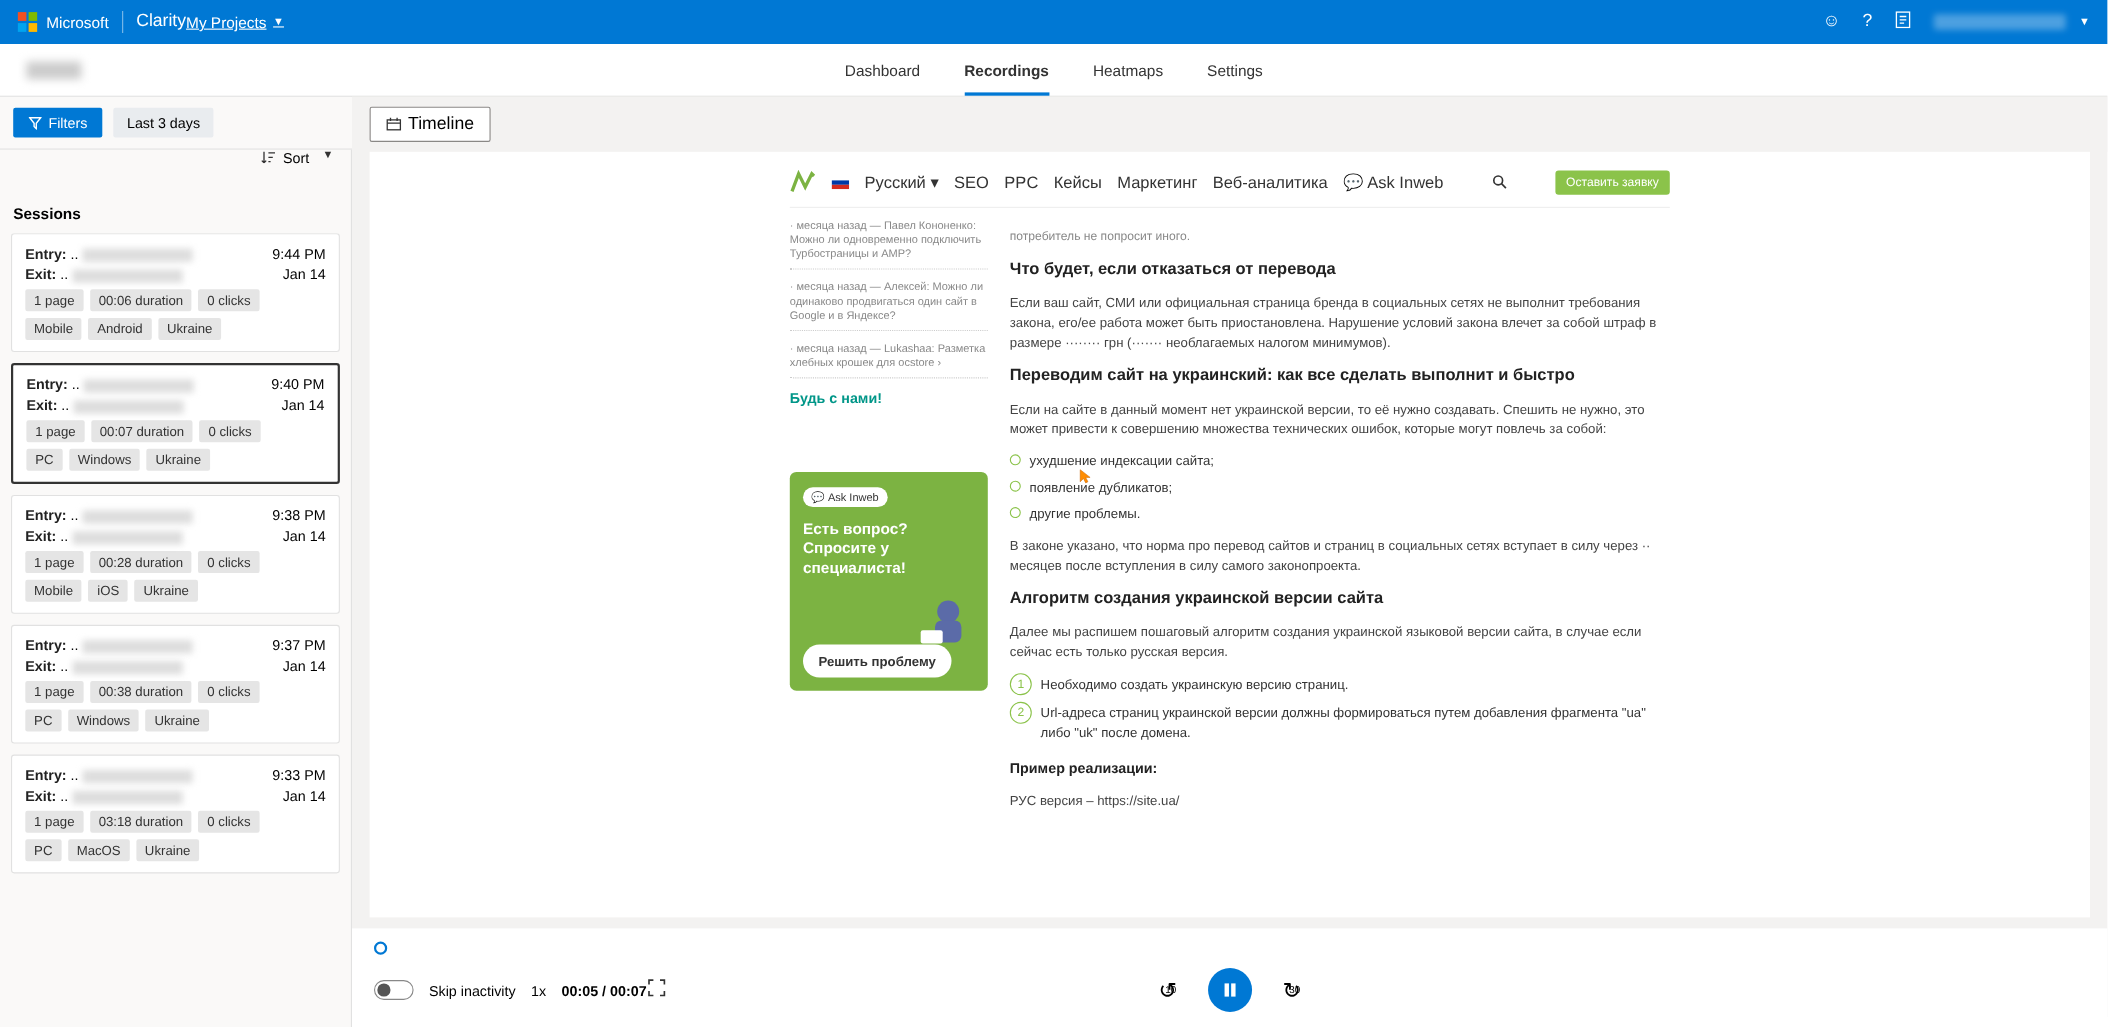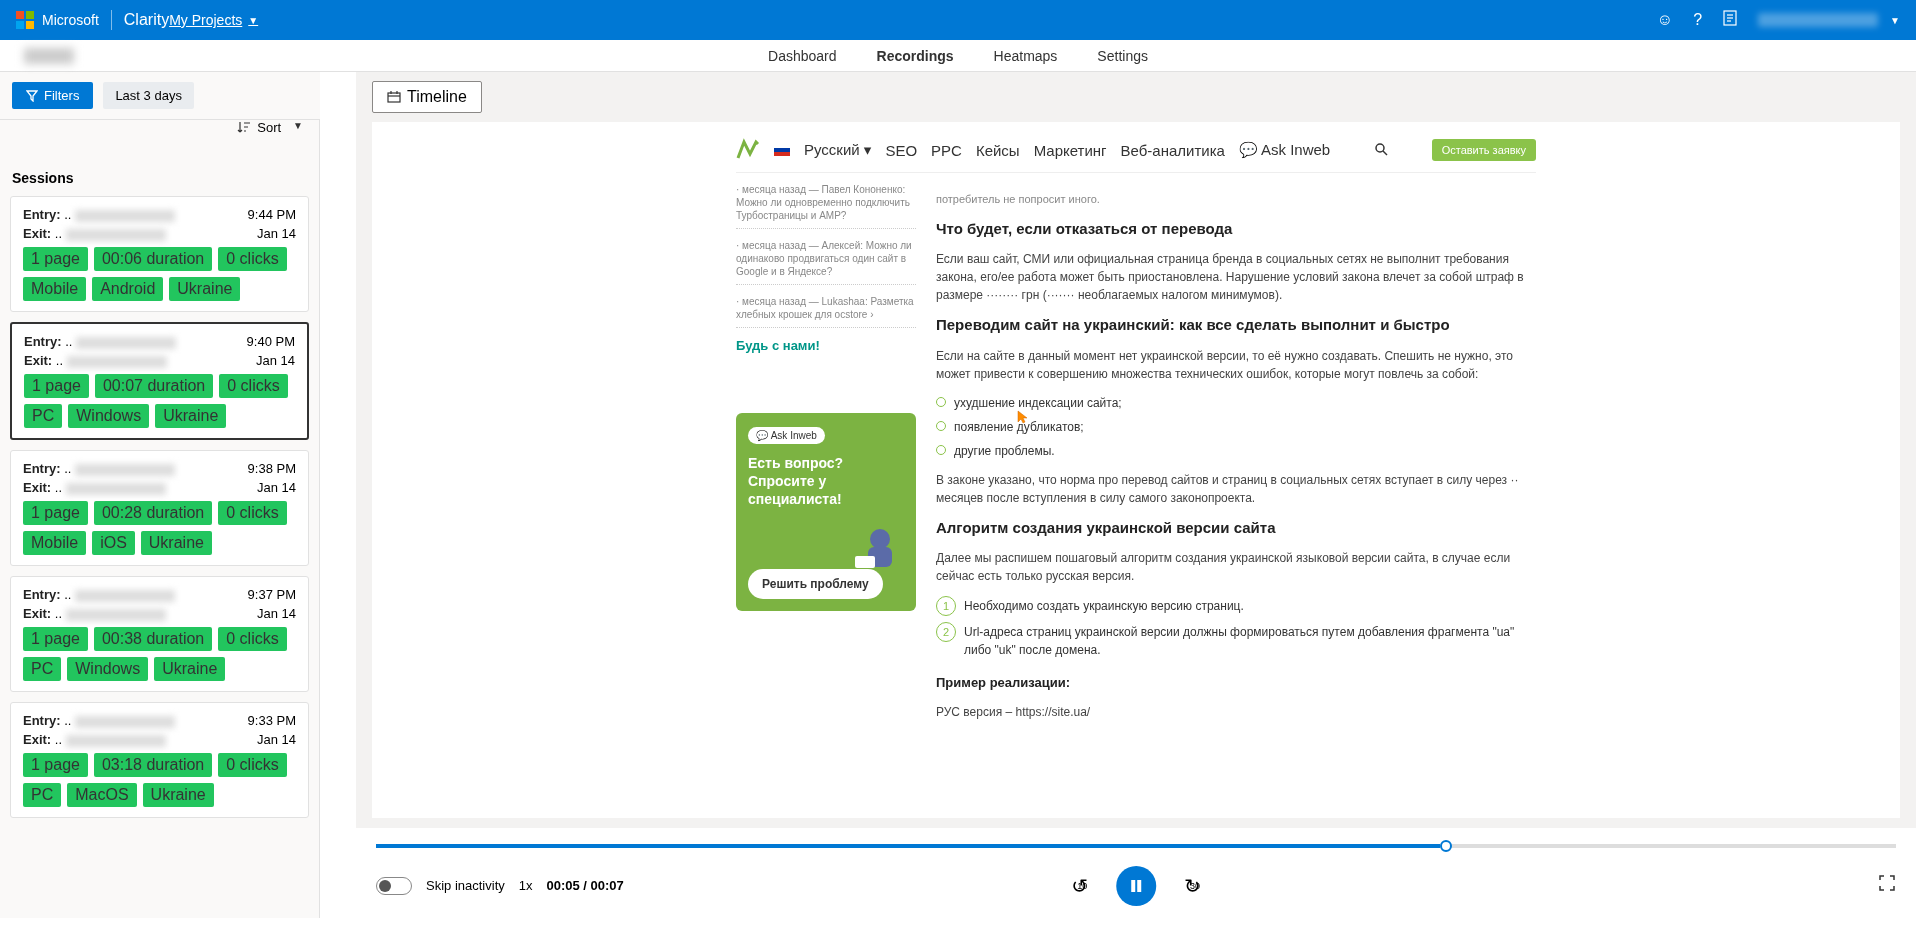--- a/index.html
+++ b/index.html
@@ -12,45 +12,45 @@
 .divider { width: 1px; height: 20px; background: rgba(255,255,255,0.5); margin: 0 12px; }
 .brand { font-size: 16px; font-weight: 400; }
 .projects { font-size: 14px; display: flex; align-items: center; cursor: pointer; text-decoration: underline; }
 .chev { margin-left: 6px; font-size: 10px; }
 .topbar-right { margin-left: auto; display: flex; align-items: center; gap: 20px; }
 .topbar-right .icon-btn { color: #fff; cursor: pointer; font-size: 16px; }
 .user { display: flex; align-items: center; gap: 6px; font-size: 14px; }
 .user .blur { filter: blur(3px); background: rgba(255,255,255,0.3); width: 120px; height: 14px; border-radius: 2px; }
 
 
-.topnav-bar { height: 32px; border-bottom: 1px solid #e1e1e1; display: flex; align-items: center; padding: 0 24px; position: relative; }
+.topnav-bar { height: 48px; border-bottom: 1px solid #e1e1e1; display: flex; align-items: center; padding: 0 24px; position: relative; }
 .project-name { filter: blur(4px); width: 50px; height: 16px; background: #ccc; }
 .tabs { position: absolute; left: 50%; transform: translateX(-50%); display: flex; gap: 40px; }
 .tab { font-size: 14px; color: #333; cursor: pointer; padding: 14px 0; position: relative; }
 .tab.active { font-weight: 600; }
 .tab.active::after { content: ''; position: absolute; bottom: -1px; left: 0; right: 0; height: 3px; background: #0078d4; }
 
 
 .filterbar { height: 48px; display: flex; align-items: center; padding: 0 12px; gap: 10px; border-bottom: 1px solid #e1e1e1; background: #faf9f8; width: 320px; }
 .filterbar .filters-btn { background: #0078d4; color: #fff; border: none; padding: 6px 14px; font-size: 13px; border-radius: 2px; cursor: pointer; display: flex; align-items: center; gap: 6px; }
 .filterbar .chip { background: #e9ecef; padding: 6px 12px; font-size: 13px; border-radius: 2px; cursor: pointer; }
 
 
-.main { display: flex; height: calc(934px - 40px - 48px); gap: 36px; }
+.main { display: flex; height: calc(934px - 40px - 48px); }
 .sidebar { width: 320px; background: #faf9f8; display: flex; flex-direction: column; border-right: 1px solid #e1e1e1; }
 .sortbar { height: 40px; display: flex; align-items: flex-start; justify-content: flex-end; padding: 0 16px; font-size: 13px; gap: 6px; cursor: pointer; }
 .sessions-title { font-weight: 600; font-size: 14px; padding: 10px 12px; }
 .sessions-list { overflow-y: auto; padding: 0 10px 10px; }
 .session-card { background: #fff; border: 1px solid #e1e1e1; border-radius: 3px; padding: 10px 12px; margin-bottom: 10px; cursor: pointer; }
 .session-card.selected { border: 2px solid #333; }
 .s-row { display: flex; justify-content: space-between; font-size: 13px; margin-bottom: 4px; }
 .s-label { font-weight: 600; color: #222; }
 .s-blur { filter: blur(3px); background: #ddd; display: inline-block; width: 100px; height: 12px; margin-left: 4px; vertical-align: middle; }
 .chips { display: flex; flex-wrap: wrap; gap: 6px; margin-top: 6px; }
-.chip2 { background: #22c55e; padding: 3px 8px; font-size: 16px; border-radius: 2px; color: #333; }
+.chip2 { background: #e5e5e5; padding: 3px 8px; font-size: 12px; border-radius: 2px; color: #333; }
 
 
 .player { flex: 1; display: flex; flex-direction: column; background: #f3f2f1; position: relative; }
 .player-top { height: 50px; display: flex; align-items: center; padding: 0 16px; background: #f3f2f1; }
 .timeline-btn { background: #fff; border: 1px solid #8a8886; padding: 6px 14px; font-size: 16px; border-radius: 2px; cursor: pointer; display: flex; align-items: center; gap: 6px; }
 .replay-frame { flex: 1; margin: 0 16px 10px; background: #fff; overflow: hidden; position: relative; }
 
 
 .page { width: 800px; margin: 0 auto; font-size: 12px; color: #333; padding: 10px 0; }
 .page-header { display: flex; align-items: center; gap: 14px; padding: 6px 0 10px; border-bottom: 1px solid #eee; }
@@ -70,21 +70,21 @@
 .rcol p { margin: 8px 0; color: #444; }
 .rcol ul { list-style: none; margin: 6px 0; }
 .rcol ul li { padding: 3px 0; }
 .rcol ul li::before { content: ''; display: inline-block; width: 8px; height: 8px; border: 1px solid #8bc34a; border-radius: 50%; margin-right: 8px; }
 .rcol ol { list-style: none; counter-reset: step; margin: 8px 0; }
 .rcol ol li { padding: 4px 0 4px 28px; position: relative; }
 .rcol ol li::before { counter-increment: step; content: counter(step); position: absolute; left: 0; top: 3px; width: 18px; height: 18px; border: 1px solid #8bc34a; color: #8bc34a; border-radius: 50%; text-align: center; font-size: 11px; line-height: 18px; }
 .cursor-icon { position: absolute; width: 14px; height: 14px; left: 645px; top: 288px; }
 
 
-.controls { height: 90px; background: #fff; display: flex; flex-direction: column; padding: 10px 20px 0; }
+.controls { height: 90px; background: #fff; display: flex; flex-direction: row; padding: 10px 20px 0; }
 .bar-wrap { position: relative; height: 24px; }
 .progressbar { position: relative; height: 4px; background: #ddd; top: 6px; }
 .progressbar .fill { position: absolute; left: 0; top: 0; bottom: 0; width: 70%; background: #0078d4; }
 .handle { position: absolute; left: 70%; top: -4px; width: 12px; height: 12px; background: #fff; border: 2px solid #0078d4; border-radius: 50%; }
 .ctrl-row { display: flex; align-items: center; margin-top: 12px; }
 .left-ctrl { display: flex; align-items: center; gap: 14px; font-size: 13px; }
 .toggle { width: 36px; height: 18px; background: #fff; border: 1px solid #888; border-radius: 10px; position: relative; cursor: pointer; }
 .toggle::after { content: ''; position: absolute; width: 12px; height: 12px; background: #555; border-radius: 50%; top: 2px; left: 2px; }
 .center-ctrl { position: absolute; left: 50%; transform: translateX(-50%); display: flex; gap: 28px; align-items: center; }
 .jump { font-size: 20px; cursor: pointer; position: relative; }

